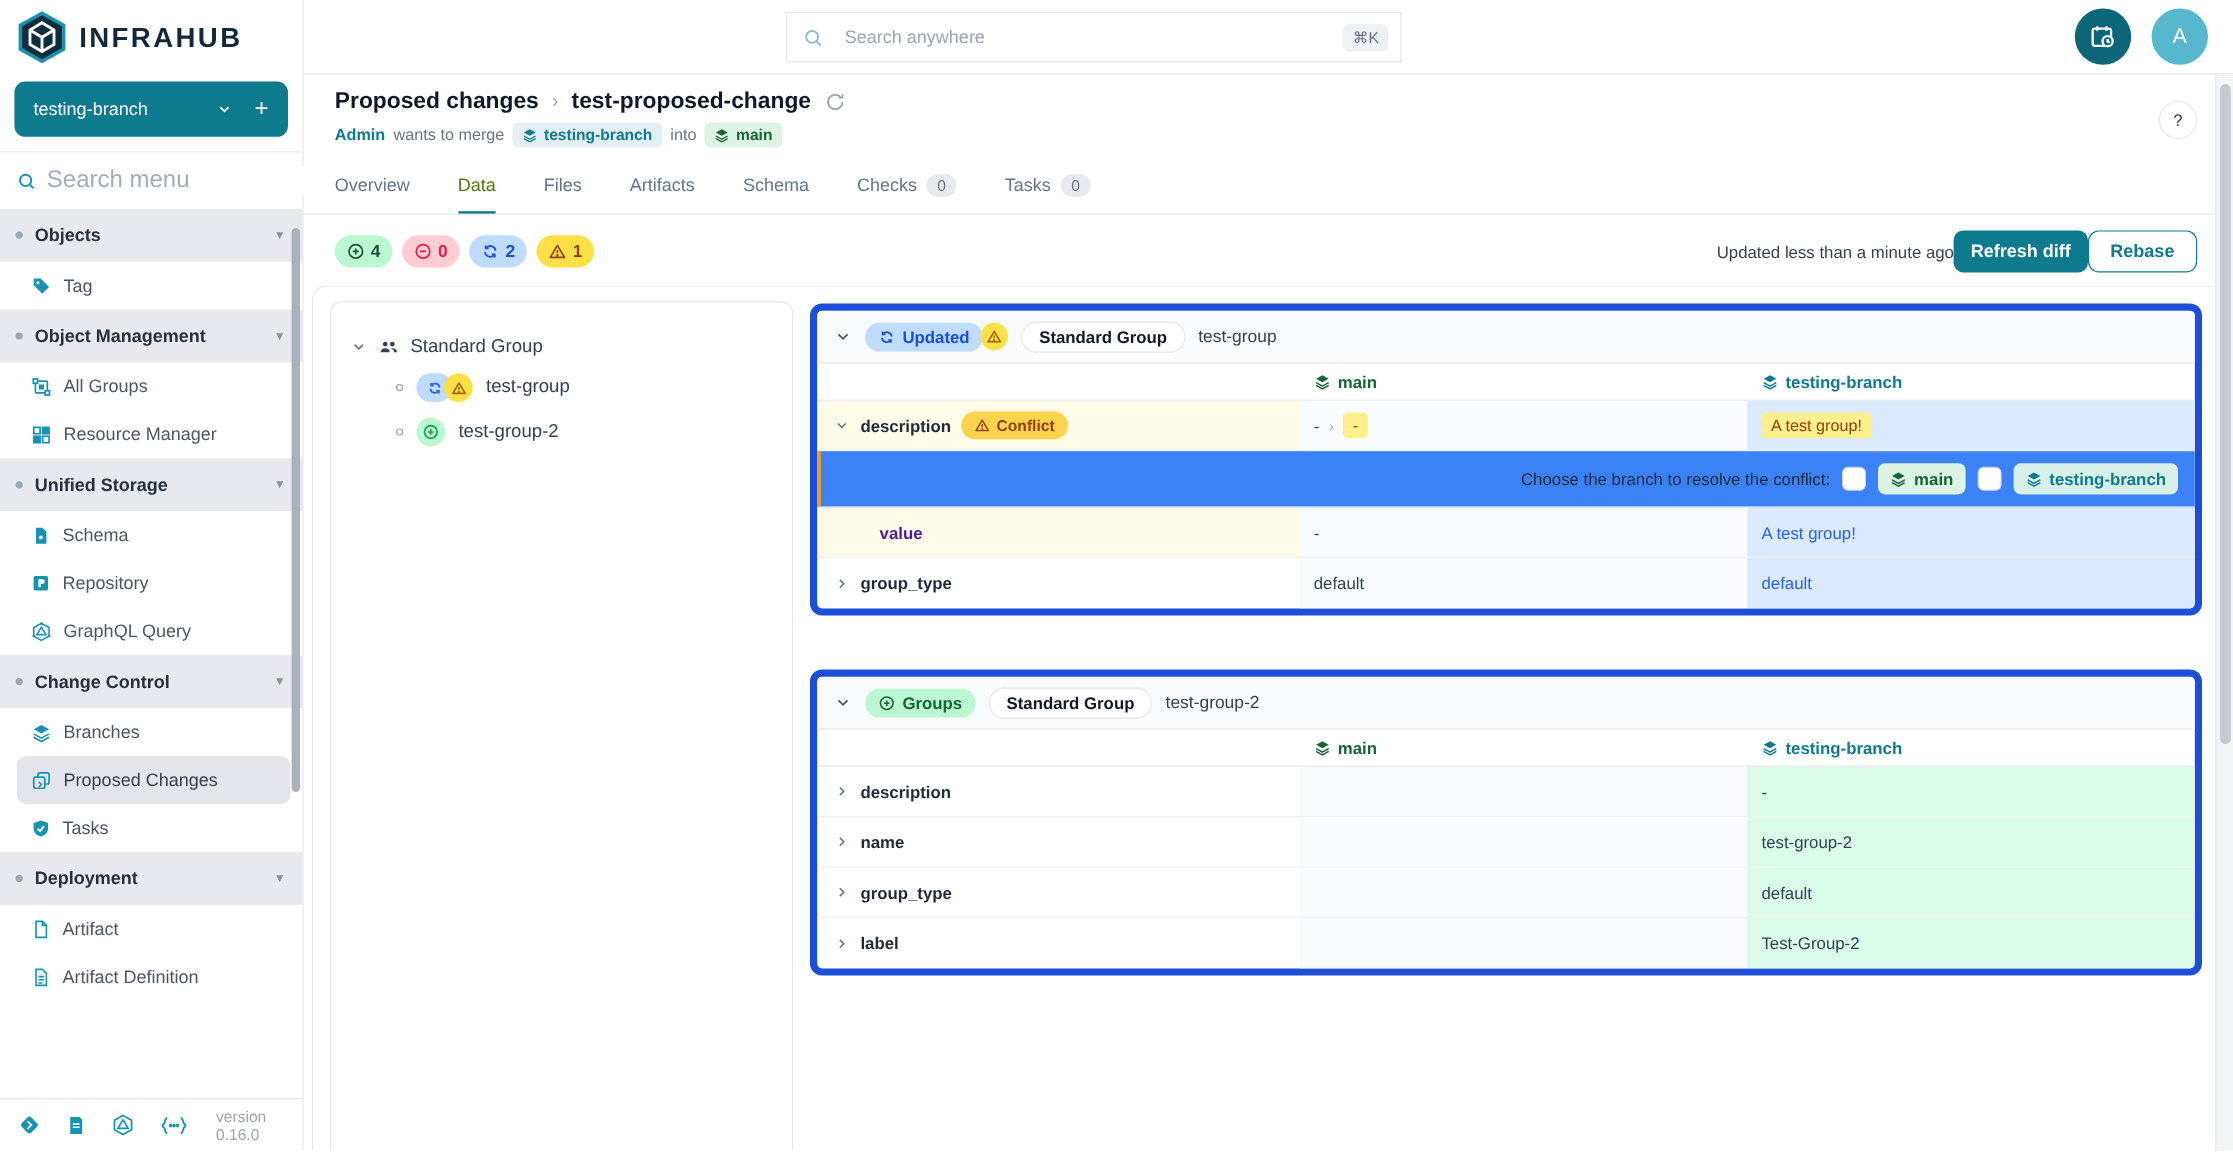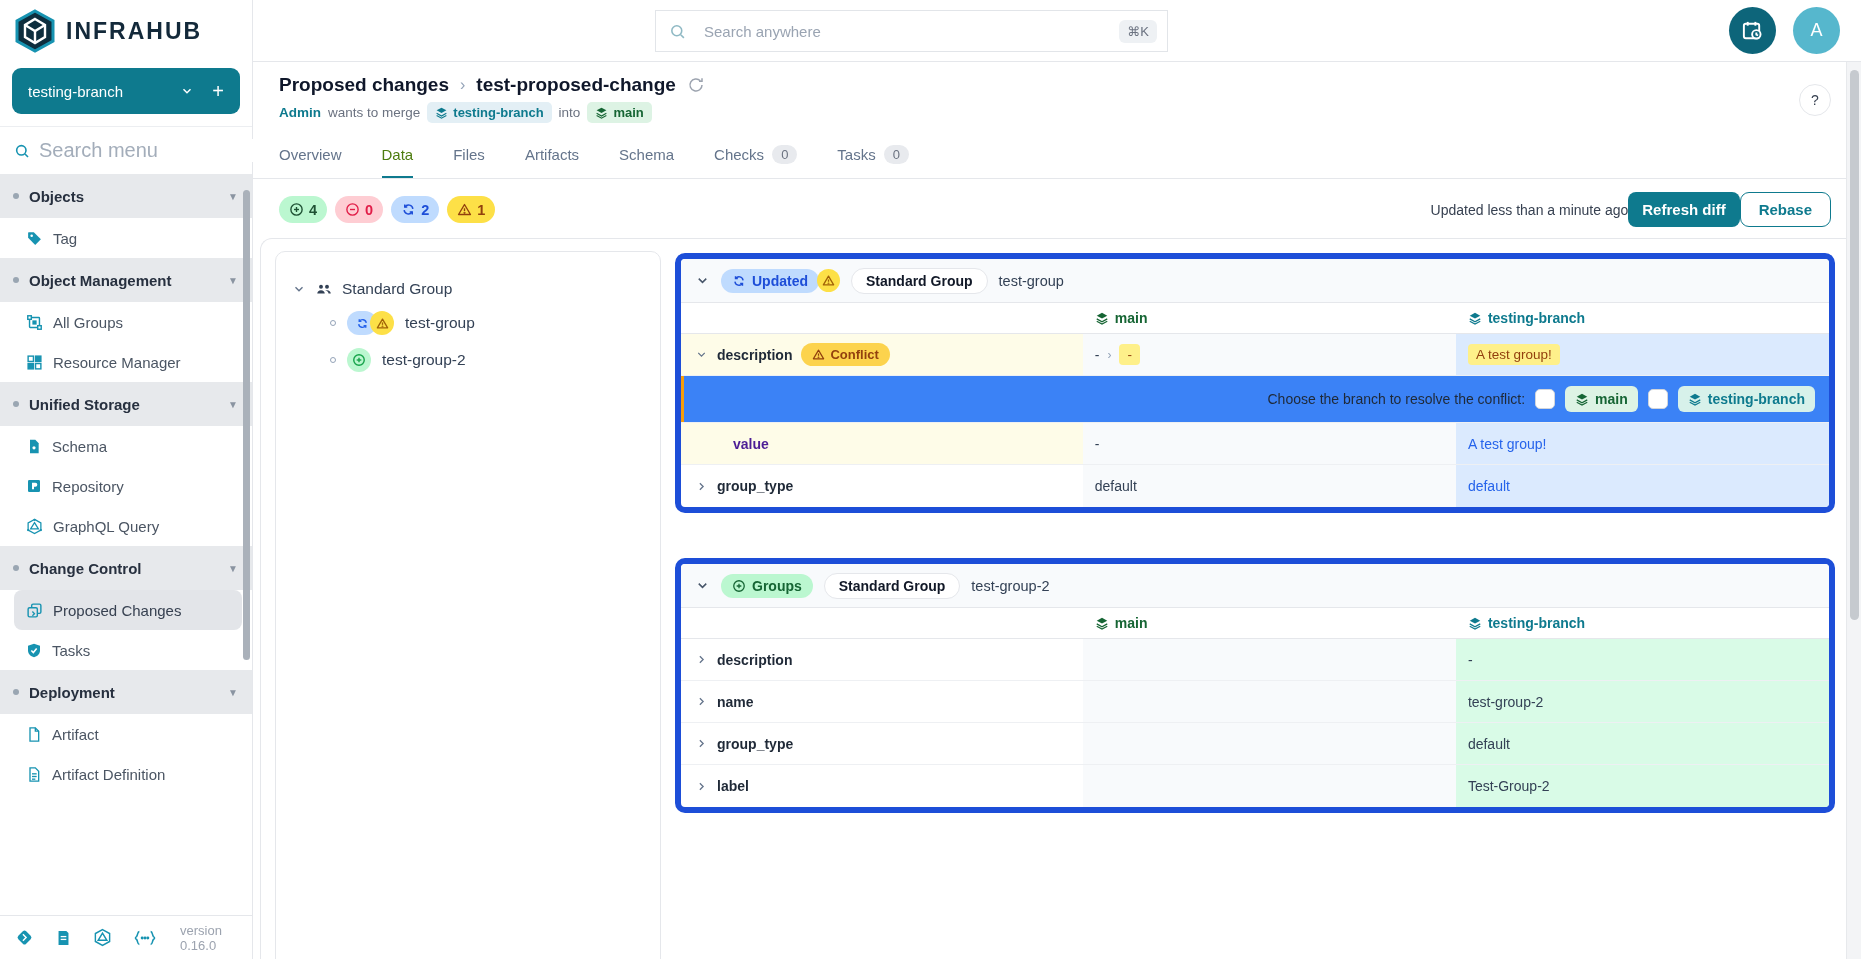--- a/index.html
+++ b/index.html
@@ -267,20 +267,30 @@
               <circle cx="3" cy="17" r="1.6" fill="currentColor" stroke="none"></circle>
             </svg>
         </span>
         <span>GraphQL Query</span>
       </div>
 
       <div class="sec-head">
         <span class="sec-dot"></span>
         <span class="sec-lbl">Change Control</span>
         <span class="sec-chev">▼</span>
+      </div>
+      <div class="item">
+        <span>
+          <svg class="ic teal" width="17" height="17" viewBox="0 0 24 24">
+              <path d="M12 3l9 5-9 5-9-5z" fill="currentColor"></path>
+              <path d="M3 13.5l9 5 9-5" fill="none" stroke="currentColor" stroke-width="2"></path>
+              <path d="M3 17.5l9 5 9-5" fill="none" stroke="currentColor" stroke-width="2"></path>
+            </svg>
+        </span>
+        <span>Branches</span>
       </div>
       <div class="item active">
         <span>
           <svg class="ic teal" width="17" height="17" viewBox="0 0 24 24" fill="none" stroke="currentColor" stroke-width="2">
               <rect x="8" y="3" width="13" height="13" rx="2"></rect>
               <rect x="3" y="8" width="13" height="13" rx="2" fill="#e3e5e9"></rect>
               <polyline points="9 13.5 12 16.5 9 19.5" stroke-width="1.8"></polyline>
             </svg>
         </span>
         <span>Proposed Changes</span>

